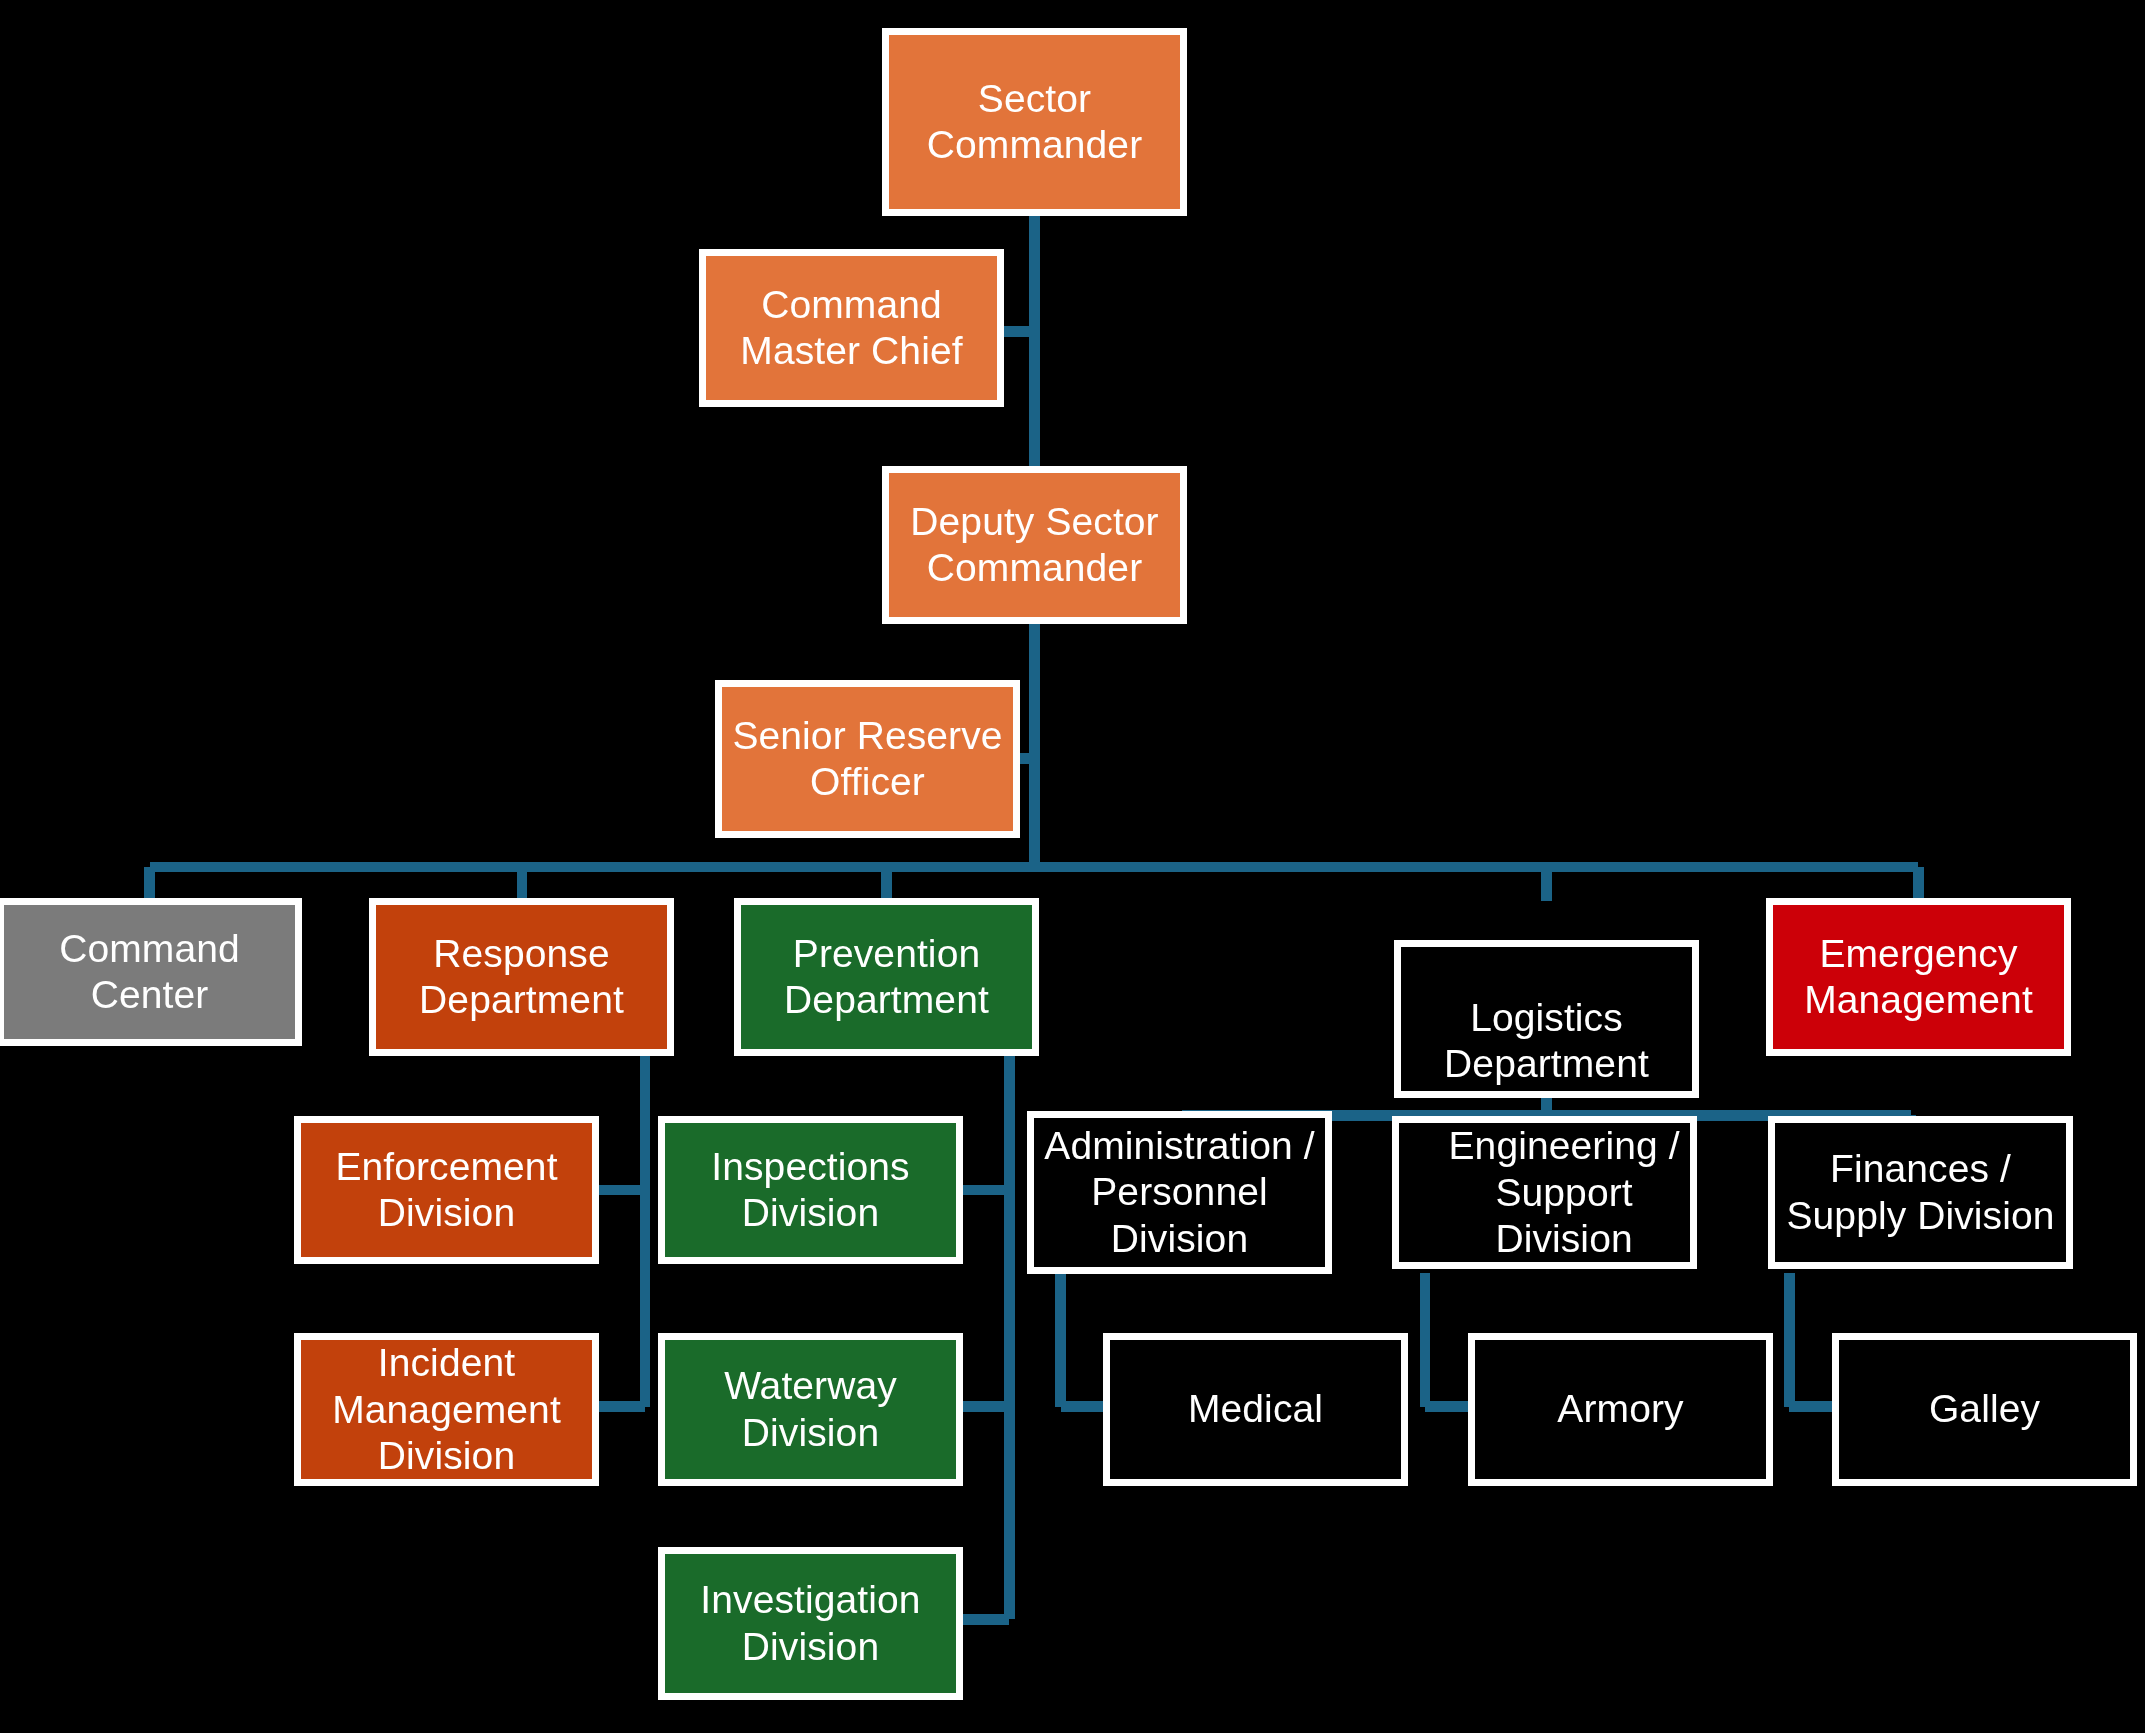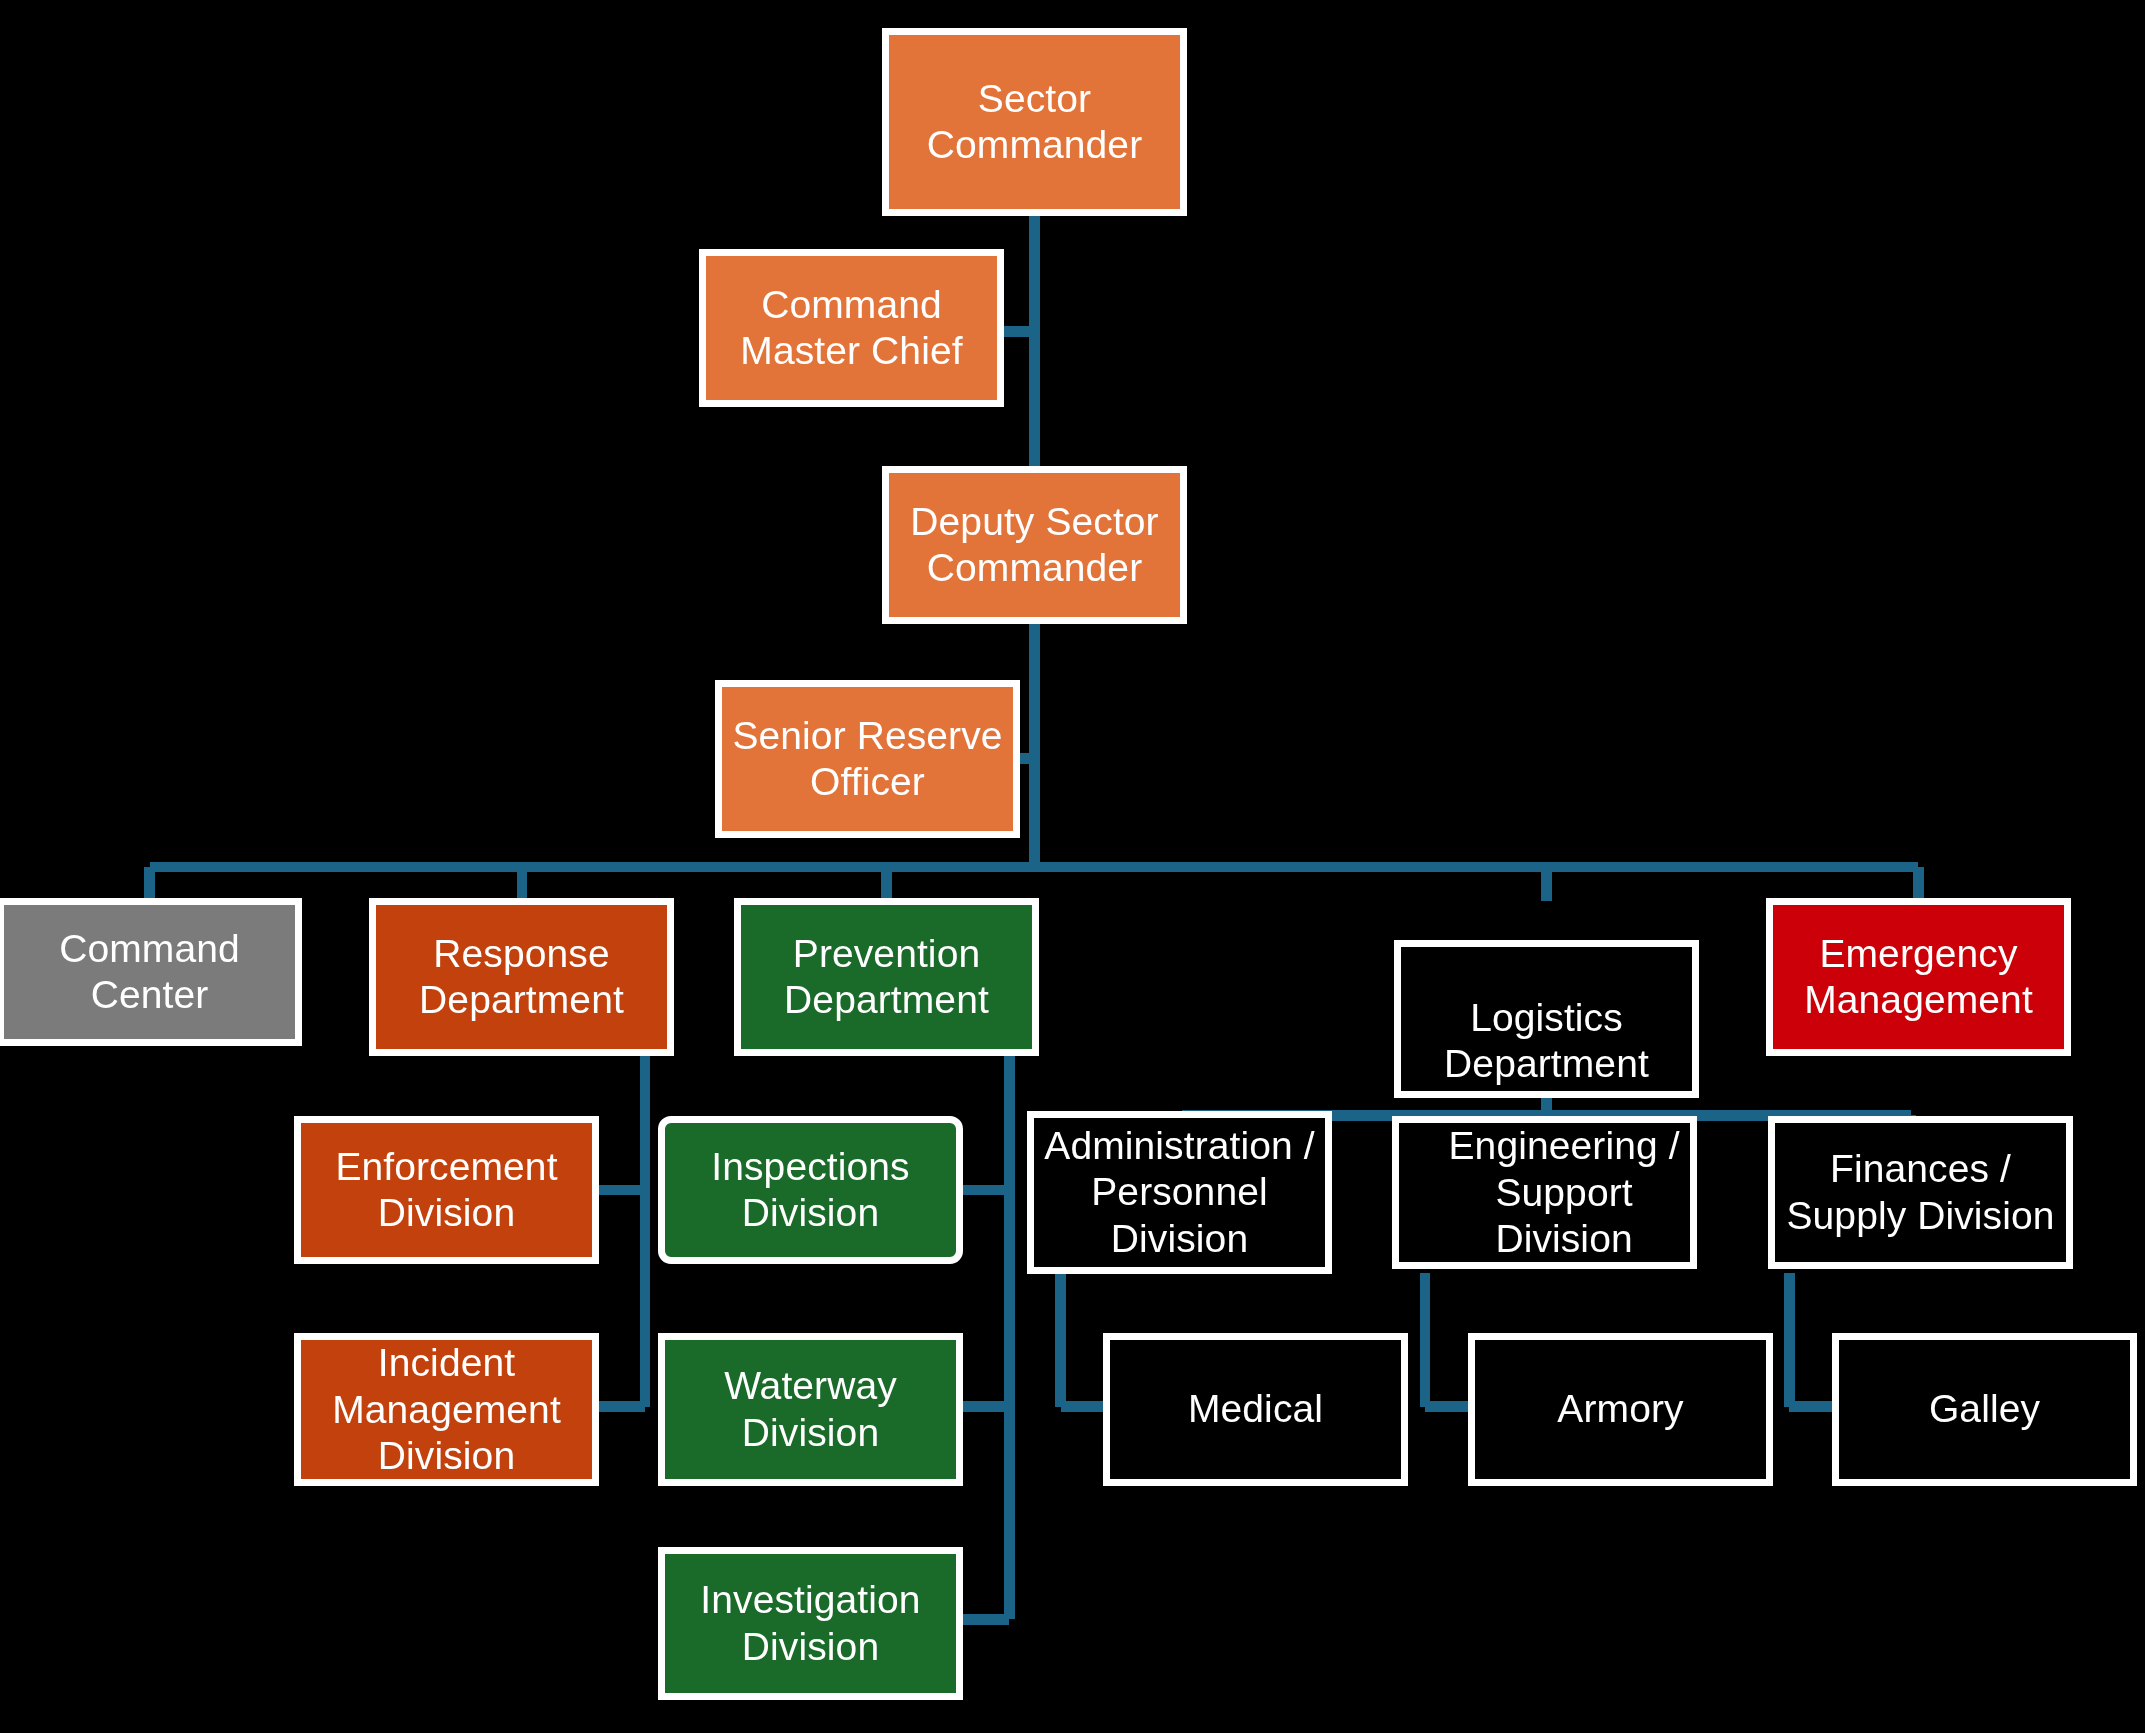--- a/index.html
+++ b/index.html
@@ -133,21 +133,21 @@
   </div>
 
   <div class="node fill-red" style="left:1766px; top:898px; width:305px; height:158px;">
     <span>Emergency Management</span>
   </div>
 
   <div class="node fill-blue" style="left:294px; top:1116px; width:305px; height:148px;">
     <span>Enforcement Division</span>
   </div>
 
-  <div class="node fill-green" style="left:658px; top:1116px; width:305px; height:148px;border-radius:13px;">
+  <div class="node fill-green" style="left:658px; top:1116px; width:305px; height:148px;">
     <span>Inspections Division</span>
   </div>
 
   <div class="node fill-black" style="left:1027px; top:1111px; width:305px; height:163px;">
     <span>Administration / Personnel Division</span>
   </div>
 
   <div class="node fill-black" style="left:1392px; top:1116px; width:305px; height:153px;padding-left:47px;">
     <span>Engineering / Support Division</span>
   </div>

